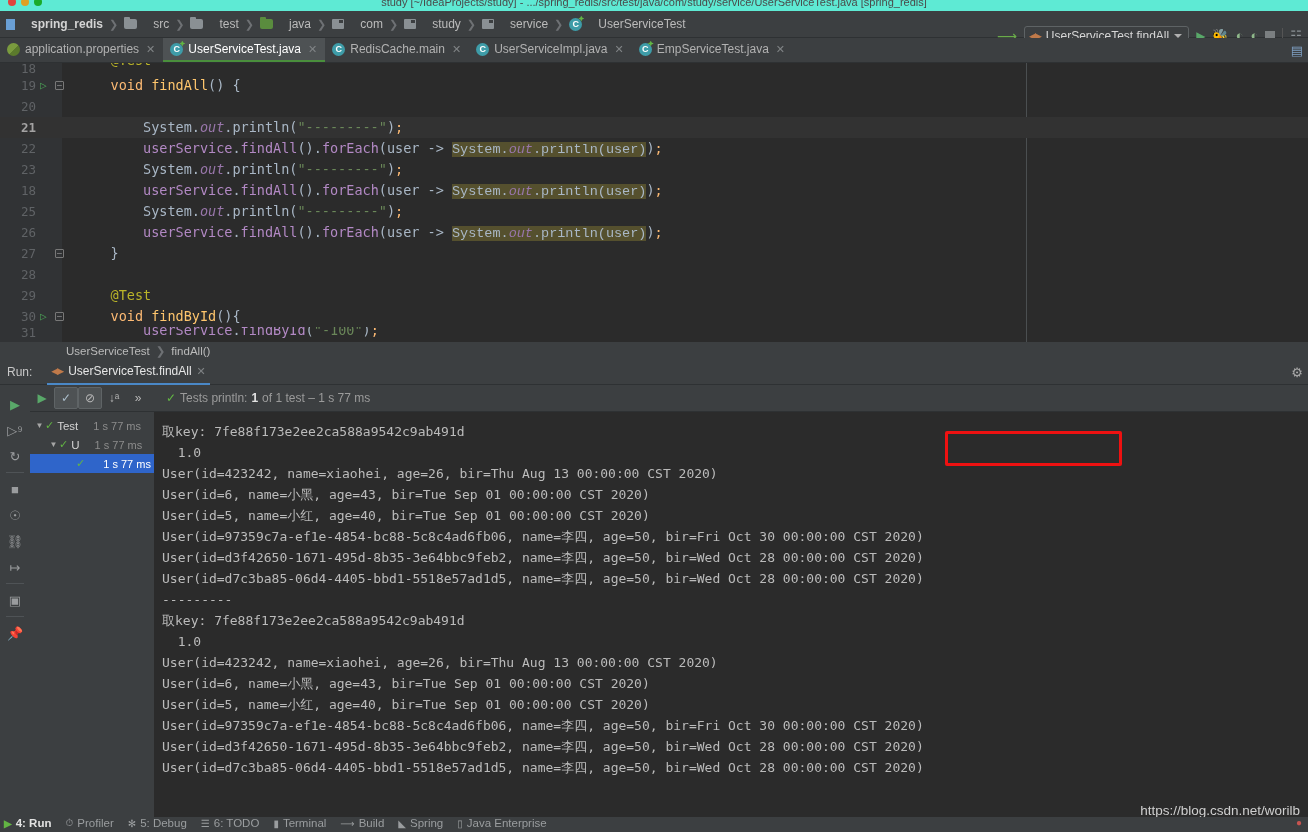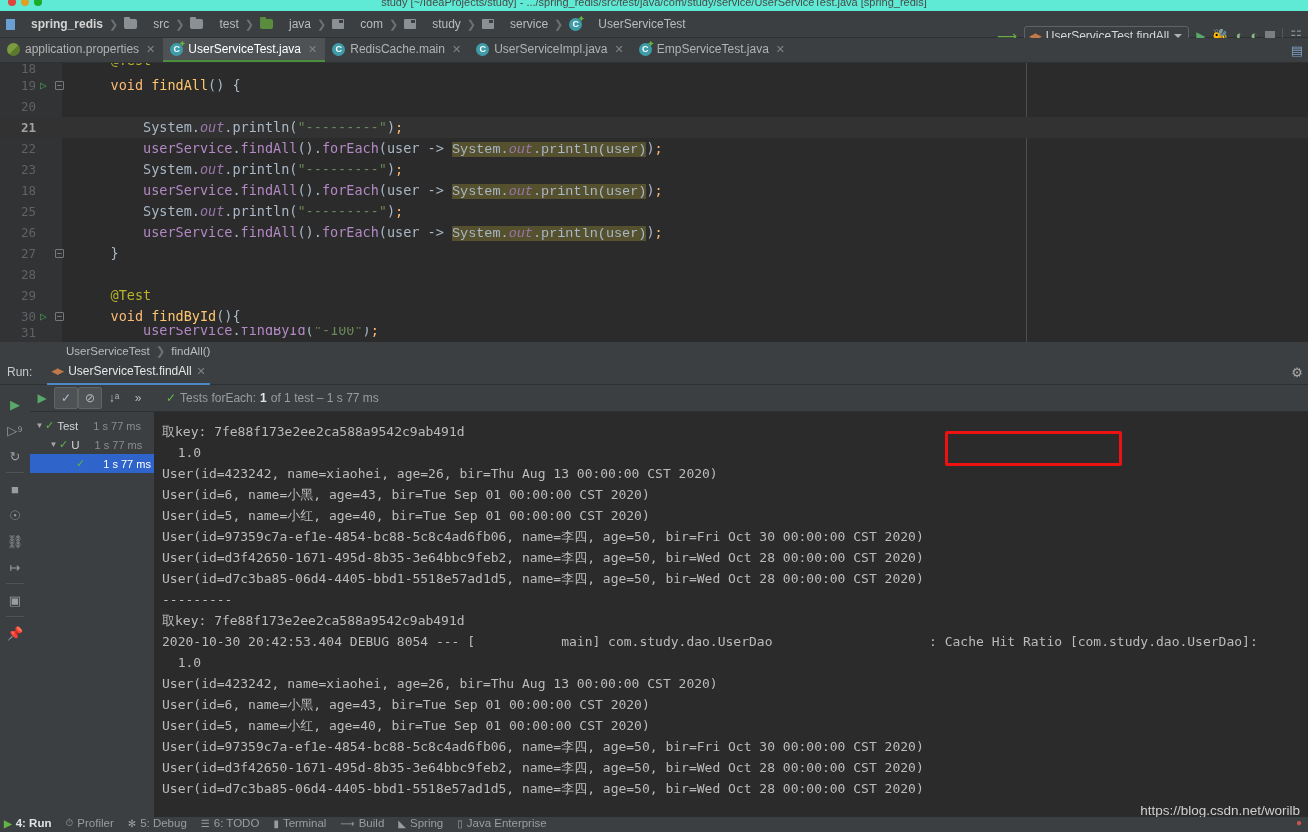--- a/index.html
+++ b/index.html
@@ -481,21 +481,21 @@
     </div>
 
     <div class="runtoolbar">
       <span class="ttbtn" style="color:#59a869;">▶</span>
       <span class="ttbtn sel chk">✓</span>
       <span class="ttbtn sel">⊘</span>
       <span class="ttbtn">↓ᵃ</span>
       <span class="ttbtn">»</span>
       <span class="statusline">
         <span class="tick">✓</span>
-        <span>Tests forEach:</span>
+        <span>Tests println:</span>
         <b>1</b>
         <span>of 1 test – 1 s 77 ms</span>
       </span>
     </div>
 
     <div class="tree">
       <div class="trow" style="padding-left:4px;">
         <span class="tri">▼</span>
         <span class="tok">✓</span>
         <span>Test</span>
@@ -518,21 +518,20 @@
       <div class="oline">取key: 7fe88f173e2ee2ca588a9542c9ab491d</div>
       <div class="oline">  1.0</div>
       <div class="oline">User(id=423242, name=xiaohei, age=26, bir=Thu Aug 13 00:00:00 CST 2020)</div>
       <div class="oline">User(id=6, name=小黑, age=43, bir=Tue Sep 01 00:00:00 CST 2020)</div>
       <div class="oline">User(id=5, name=小红, age=40, bir=Tue Sep 01 00:00:00 CST 2020)</div>
       <div class="oline">User(id=97359c7a-ef1e-4854-bc88-5c8c4ad6fb06, name=李四, age=50, bir=Fri Oct 30 00:00:00 CST 2020)</div>
       <div class="oline">User(id=d3f42650-1671-495d-8b35-3e64bbc9feb2, name=李四, age=50, bir=Wed Oct 28 00:00:00 CST 2020)</div>
       <div class="oline">User(id=d7c3ba85-06d4-4405-bbd1-5518e57ad1d5, name=李四, age=50, bir=Wed Oct 28 00:00:00 CST 2020)</div>
       <div class="oline">---------</div>
       <div class="oline">取key: 7fe88f173e2ee2ca588a9542c9ab491d</div>
-      <div class="oline">2020-10-30 20:42:53.404 DEBUG 8054 --- [           main] com.study.dao.UserDao                    : Cache Hit Ratio [com.study.dao.UserDao]:</div>
       <div class="oline">  1.0</div>
       <div class="oline">User(id=423242, name=xiaohei, age=26, bir=Thu Aug 13 00:00:00 CST 2020)</div>
       <div class="oline">User(id=6, name=小黑, age=43, bir=Tue Sep 01 00:00:00 CST 2020)</div>
       <div class="oline">User(id=5, name=小红, age=40, bir=Tue Sep 01 00:00:00 CST 2020)</div>
       <div class="oline">User(id=97359c7a-ef1e-4854-bc88-5c8c4ad6fb06, name=李四, age=50, bir=Fri Oct 30 00:00:00 CST 2020)</div>
       <div class="oline">User(id=d3f42650-1671-495d-8b35-3e64bbc9feb2, name=李四, age=50, bir=Wed Oct 28 00:00:00 CST 2020)</div>
       <div class="oline">User(id=d7c3ba85-06d4-4405-bbd1-5518e57ad1d5, name=李四, age=50, bir=Wed Oct 28 00:00:00 CST 2020)</div>
     </div>
 
   </div>

